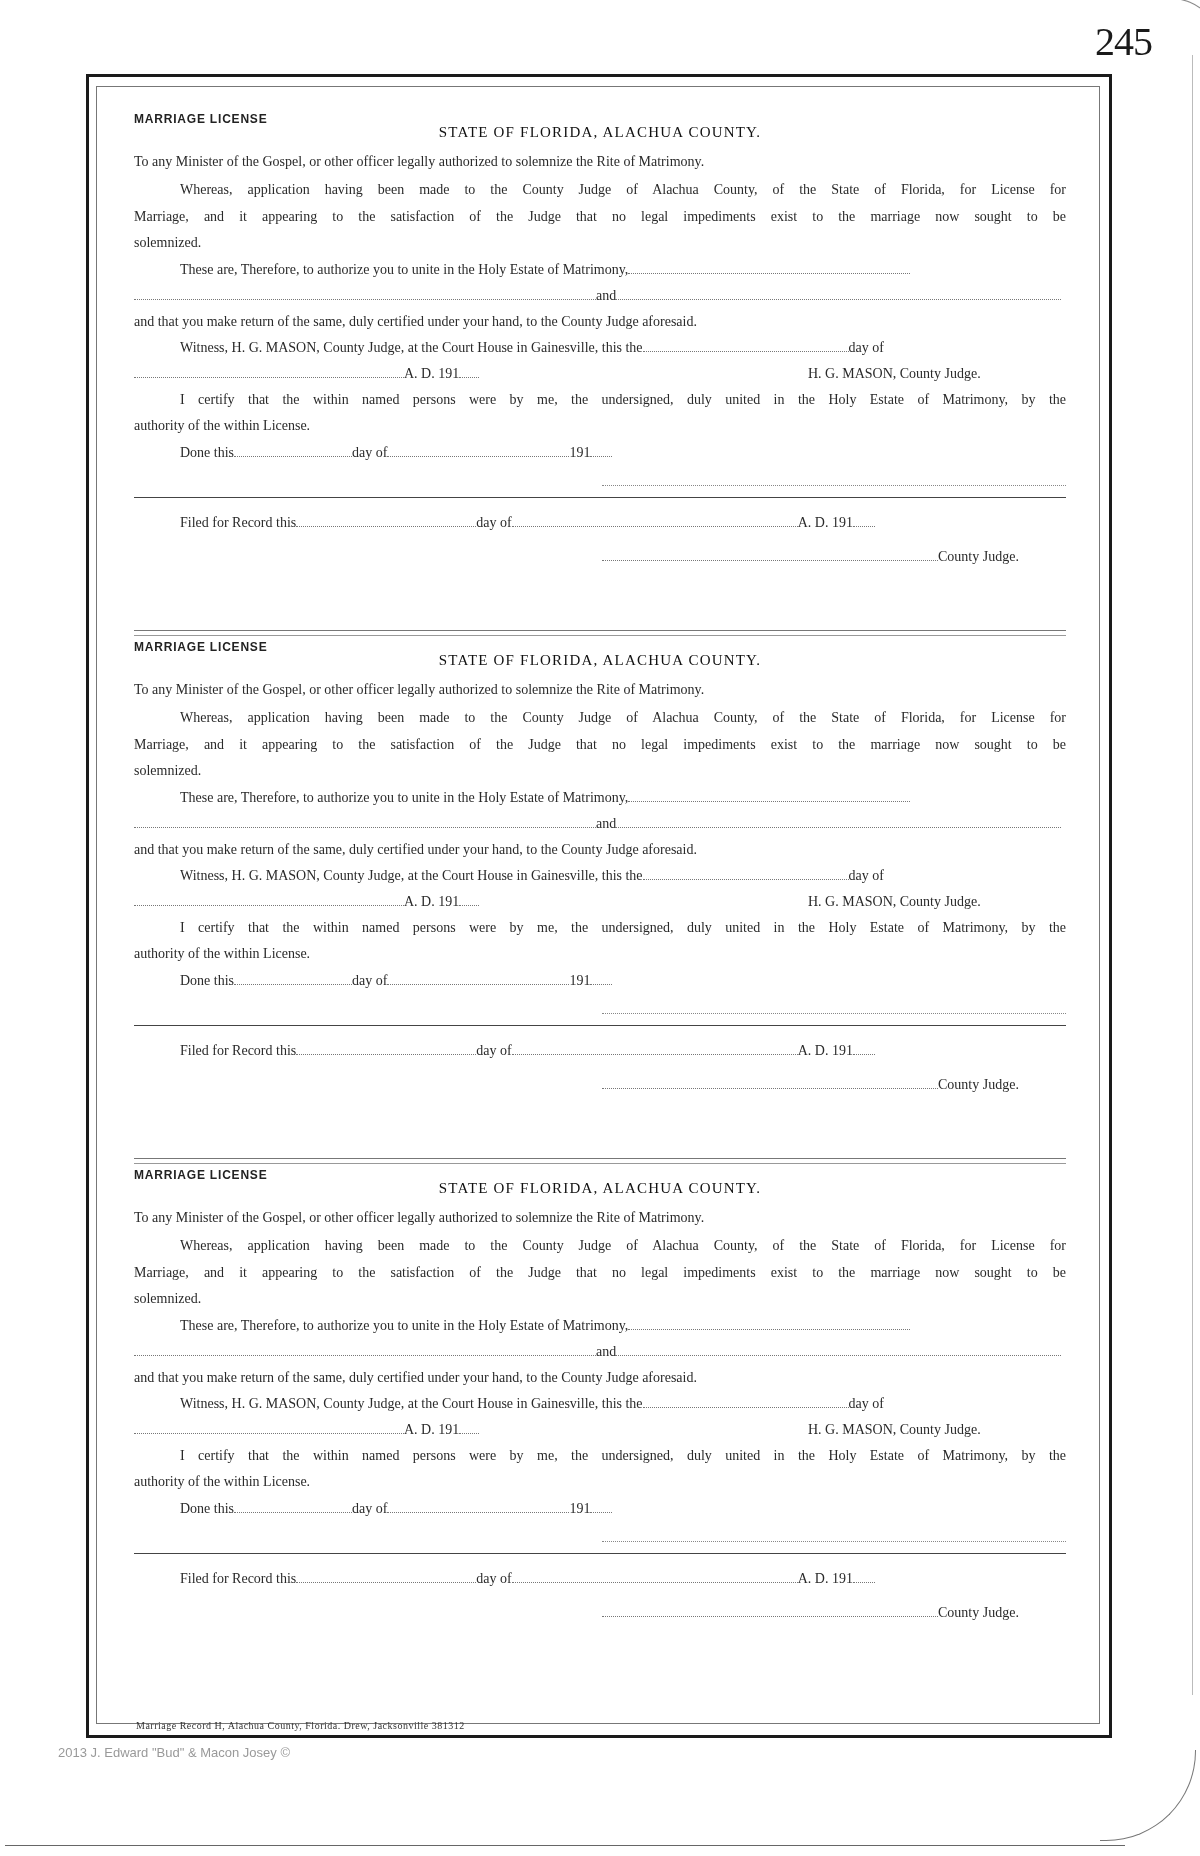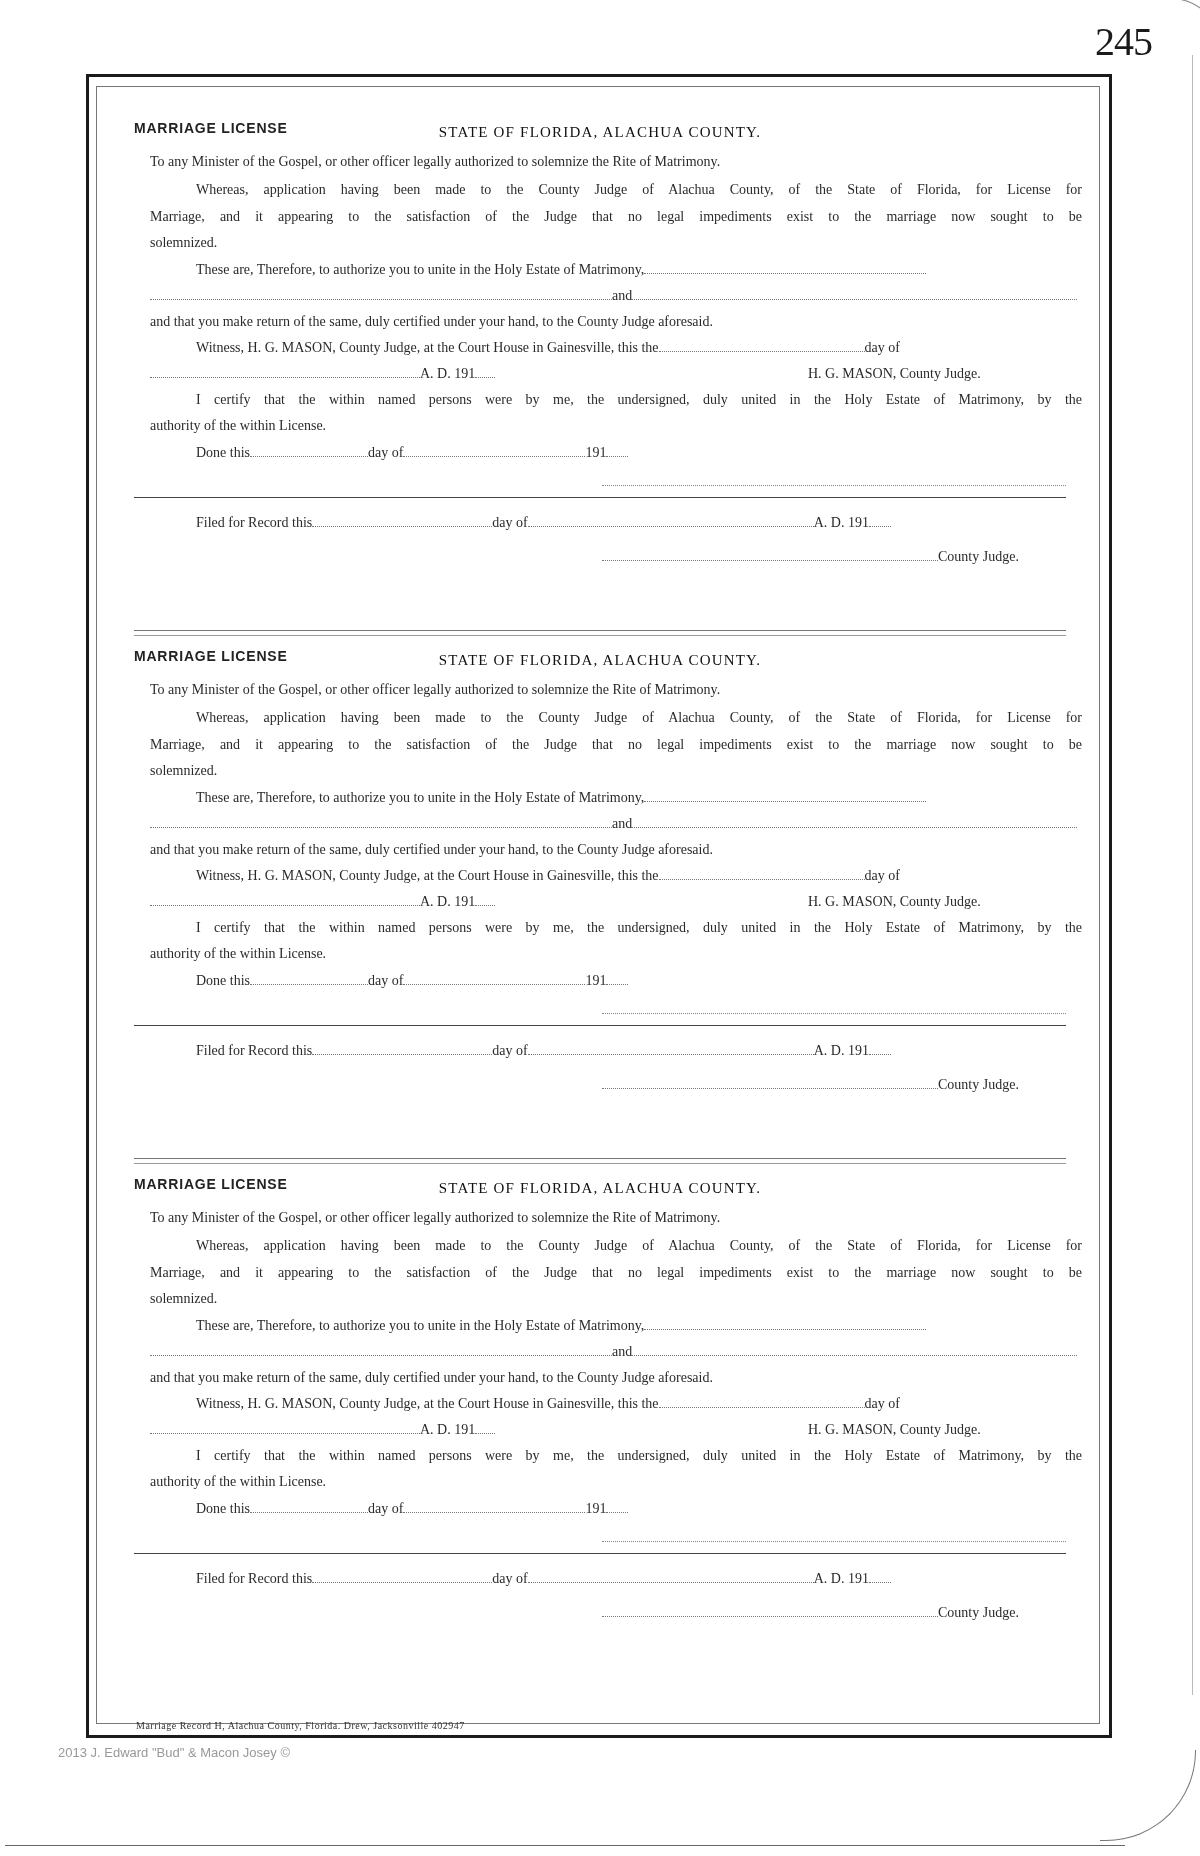--- a/index.html
+++ b/index.html
@@ -15,24 +15,24 @@
   .outer-frame { position:absolute; left:86px; top:74px; width:1026px; height:1664px;
                  border:3px solid #1a1a1a; box-sizing:border-box; }
   .inner-frame { position:absolute; left:96px; top:86px; width:1004px; height:1638px;
                  border:1px solid #777; box-sizing:border-box; }
   .copyright { position:absolute; left:58px; top:1745px; font-family:"Liberation Sans",sans-serif;
                font-size:13px; color:#999; }
   .footer { position:absolute; left:136px; top:1720px; font-size:10px; letter-spacing:0.5px; color:#333; }
 
   .section { position:absolute; left:134px; width:932px; font-size:14px; }
   .section .ml { position:absolute; left:0; top:0; font-family:"Liberation Sans",sans-serif;
-                 font-size:14px; font-weight:bold; letter-spacing:0.8px; color:#222;margin-top:8px; }
+                 font-size:12px; font-weight:bold; letter-spacing:0.8px; color:#222; }
   .section .title { position:absolute; left:0; width:932px; top:12px; text-align:center;
                     font-size:15px; letter-spacing:1.2px; color:#111; }
-  .line { position:absolute; left:16px; white-space:nowrap; font-size:14px; }
+  .line { position:absolute; left:0; white-space:nowrap; font-size:14px; }
   .indent { padding-left:46px; }
   .dots { display:inline-block; border-bottom:1px dotted #777; height:11px; vertical-align:baseline; }
   .justify { width:932px; text-align:justify; text-align-last:justify; white-space:normal; }
   .hr-solid { position:absolute; left:0; width:932px; height:1px; background:#444; }
   .hr-dbl { position:absolute; left:0; width:932px; height:4px; border-top:1px solid #777; border-bottom:1px solid #999; }
   .sigdots { position:absolute; left:468px; width:464px; border-bottom:1px dotted #888; height:1px; }
   .right { position:absolute; white-space:nowrap; }
 </style>
 </head>
 <body>
@@ -173,14 +173,14 @@
 
     <div class="line indent" style="top:403px">
       <span>Filed for Record this</span><span class="dots" style="width:180px"></span><span>day of</span><span class="dots" style="width:286px"></span><span>A. D. 191</span><span class="dots" style="width:22px"></span>
     </div>
     <div class="line" style="top:437px; left:468px">
       <span class="dots" style="width:336px"></span><span>County Judge.</span>
     </div>
   </div>
   </div>
 
-<div class="footer">Marriage Record H, Alachua County, Florida.   Drew, Jacksonville 402947</div>
+<div class="footer">Marriage Record H, Alachua County, Florida.   Drew, Jacksonville 381312</div>
 <div class="copyright">2013  J. Edward "Bud" &amp; Macon Josey ©</div>
 
 </body></html>

